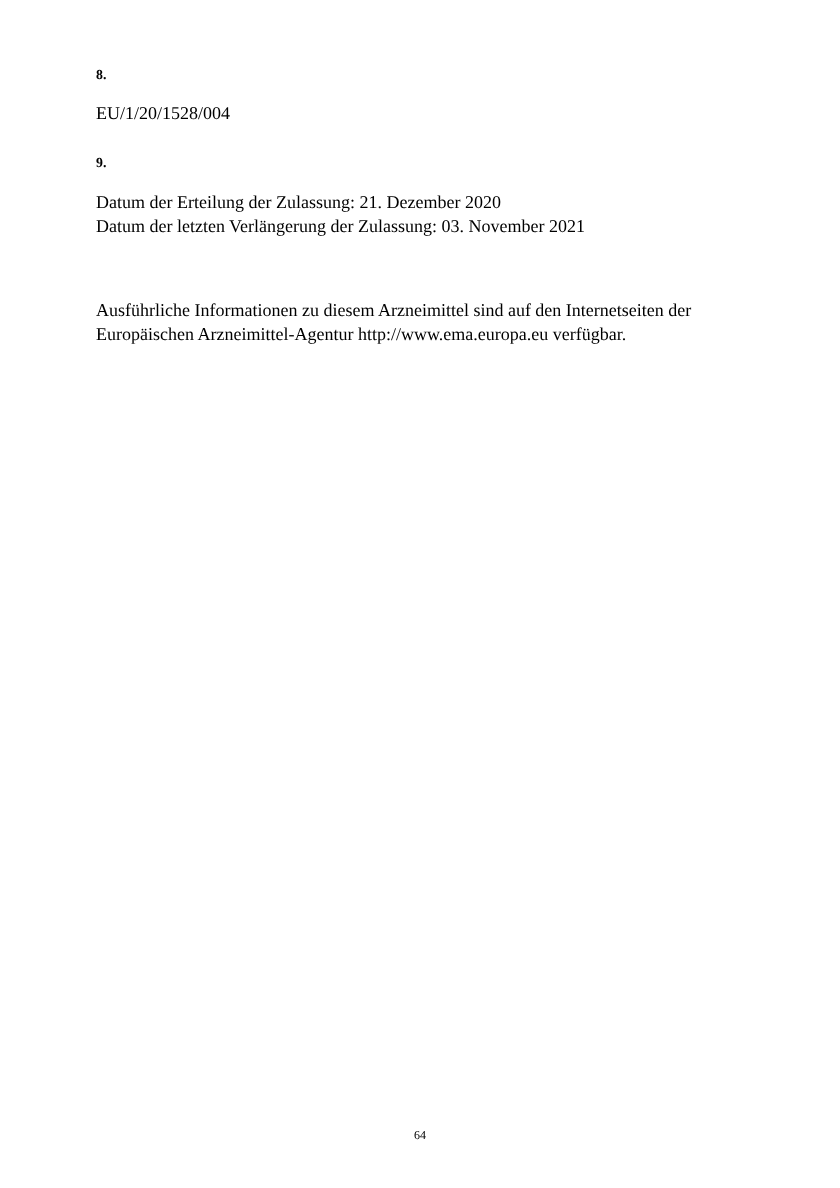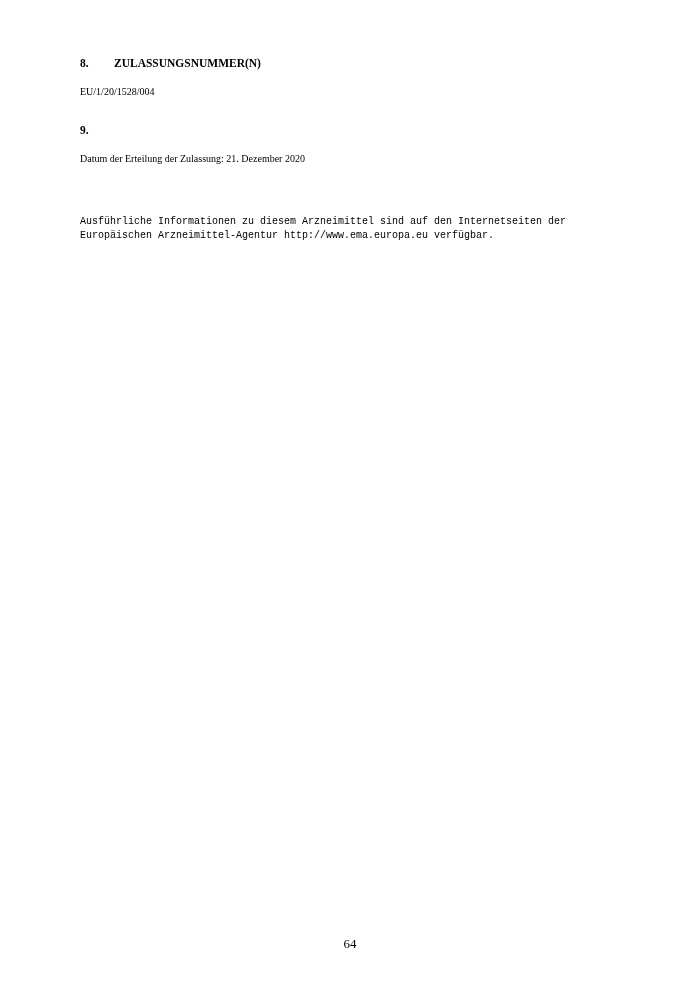--- a/index.html
+++ b/index.html
@@ -36,69 +36,68 @@
   }
   .heading .num {
     width: 34px;
     flex: 0 0 34px;
   }
   .heading .htext {
     flex: 1 1 auto;
     max-width: 440px;
   }
   .body-text {
-    font-size: 10px;
+    font-size: 15px;
     line-height: 1.35;
     margin: 0;
   }
   .gap-after-heading {
     height: 14px;
   }
   .gap-section {
     height: 24px;
   }
   .gap-info {
     height: 26px;
   }
   .para {
     max-width: 520px;
-    font-family: Liberation Mono, monospace;
   }
   .footer {
     position: absolute;
     left: 0;
     right: 0;
     bottom: 38px;
     text-align: center;
-    font-size: 13px;
+    font-size: 10px;
     font-family: "Liberation Serif", serif;
   }
 </style>
 </head>
 <body>
 
 <div class="page">
 
   <div class="section">
     <div class="heading">
       <span class="num">8.</span>
-      <span class="htext">ZULASSUNGSNUMMER(N)</span>
     </div>
     <div class="gap-after-heading"></div>
     <div class="body-text">EU/1/20/1528/004</div>
   </div>
 
   <div class="gap-section"></div>
 
   <div class="section">
     <div class="heading">
       <span class="num">9.</span>
     </div>
     <div class="gap-after-heading"></div>
     <div class="body-text">Datum der Erteilung der Zulassung: 21. Dezember 2020</div>
+    <div class="body-text">Datum der letzten Verlängerung der Zulassung: 03. November 2021</div>
   </div>
 
   <div class="gap-section"></div>
 
   <div class="section">
     <div class="gap-info"></div>
     <div class="body-text para">Ausführliche Informationen zu diesem Arzneimittel sind auf den Internetseiten der Europäischen Arzneimittel-Agentur http://www.ema.europa.eu verfügbar.</div>
   </div>
 
   <div class="footer">64</div>

